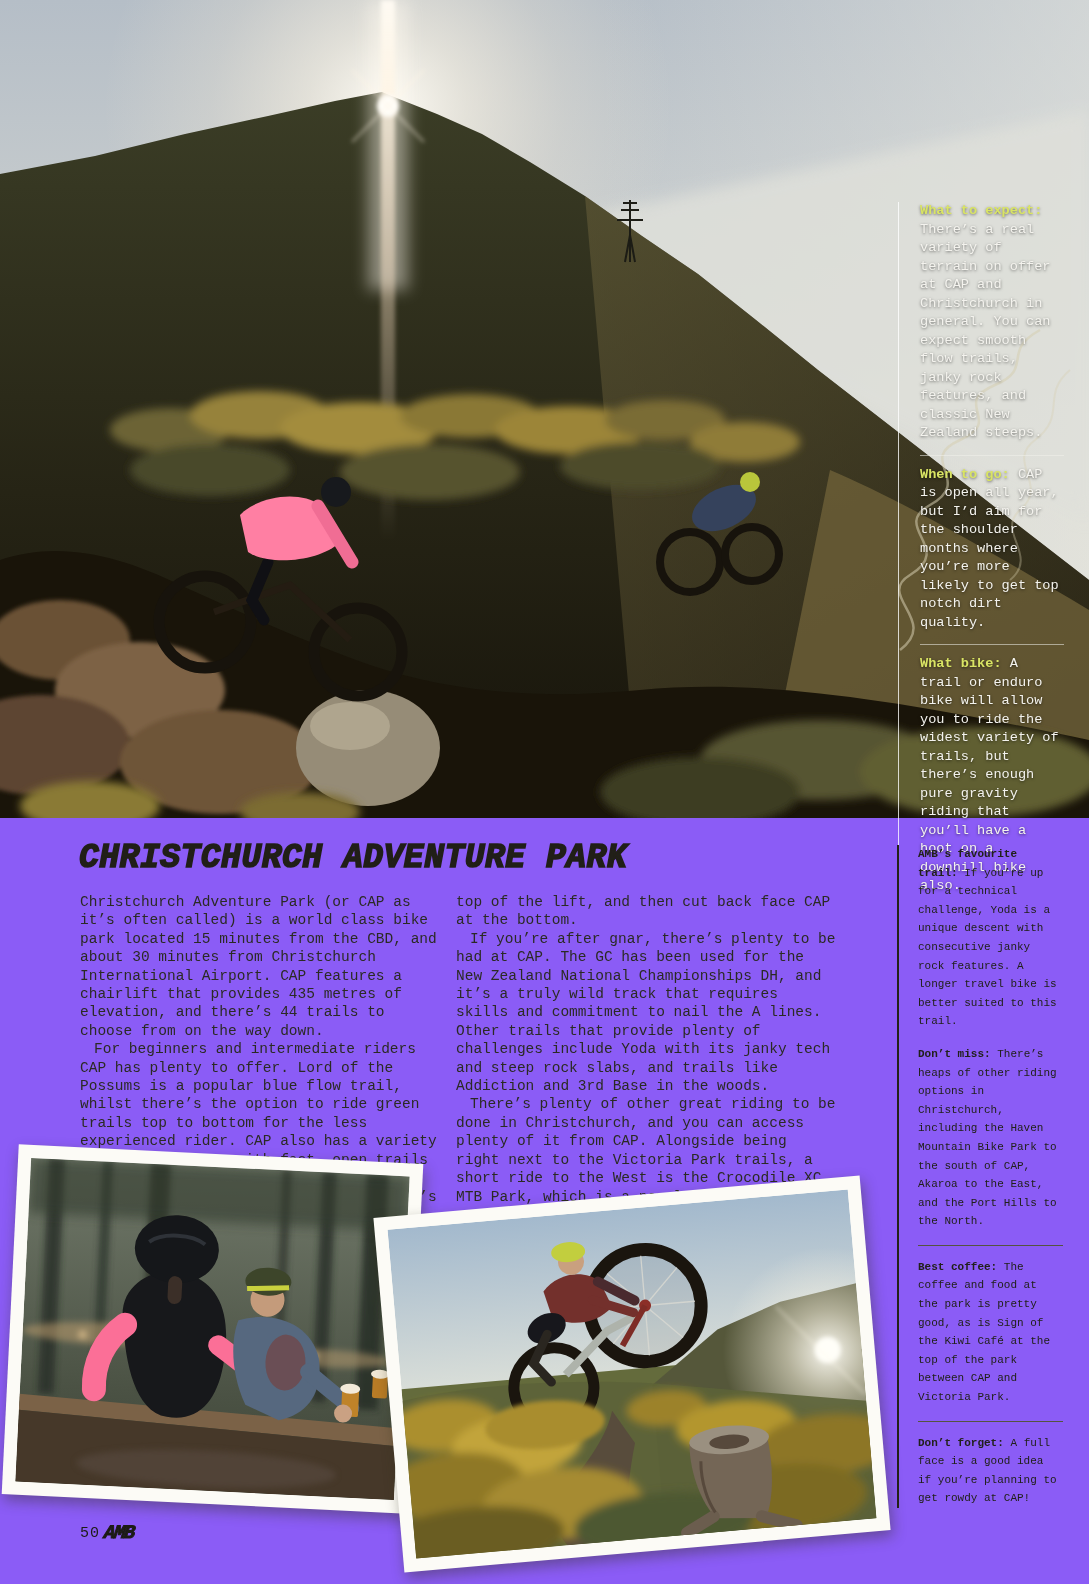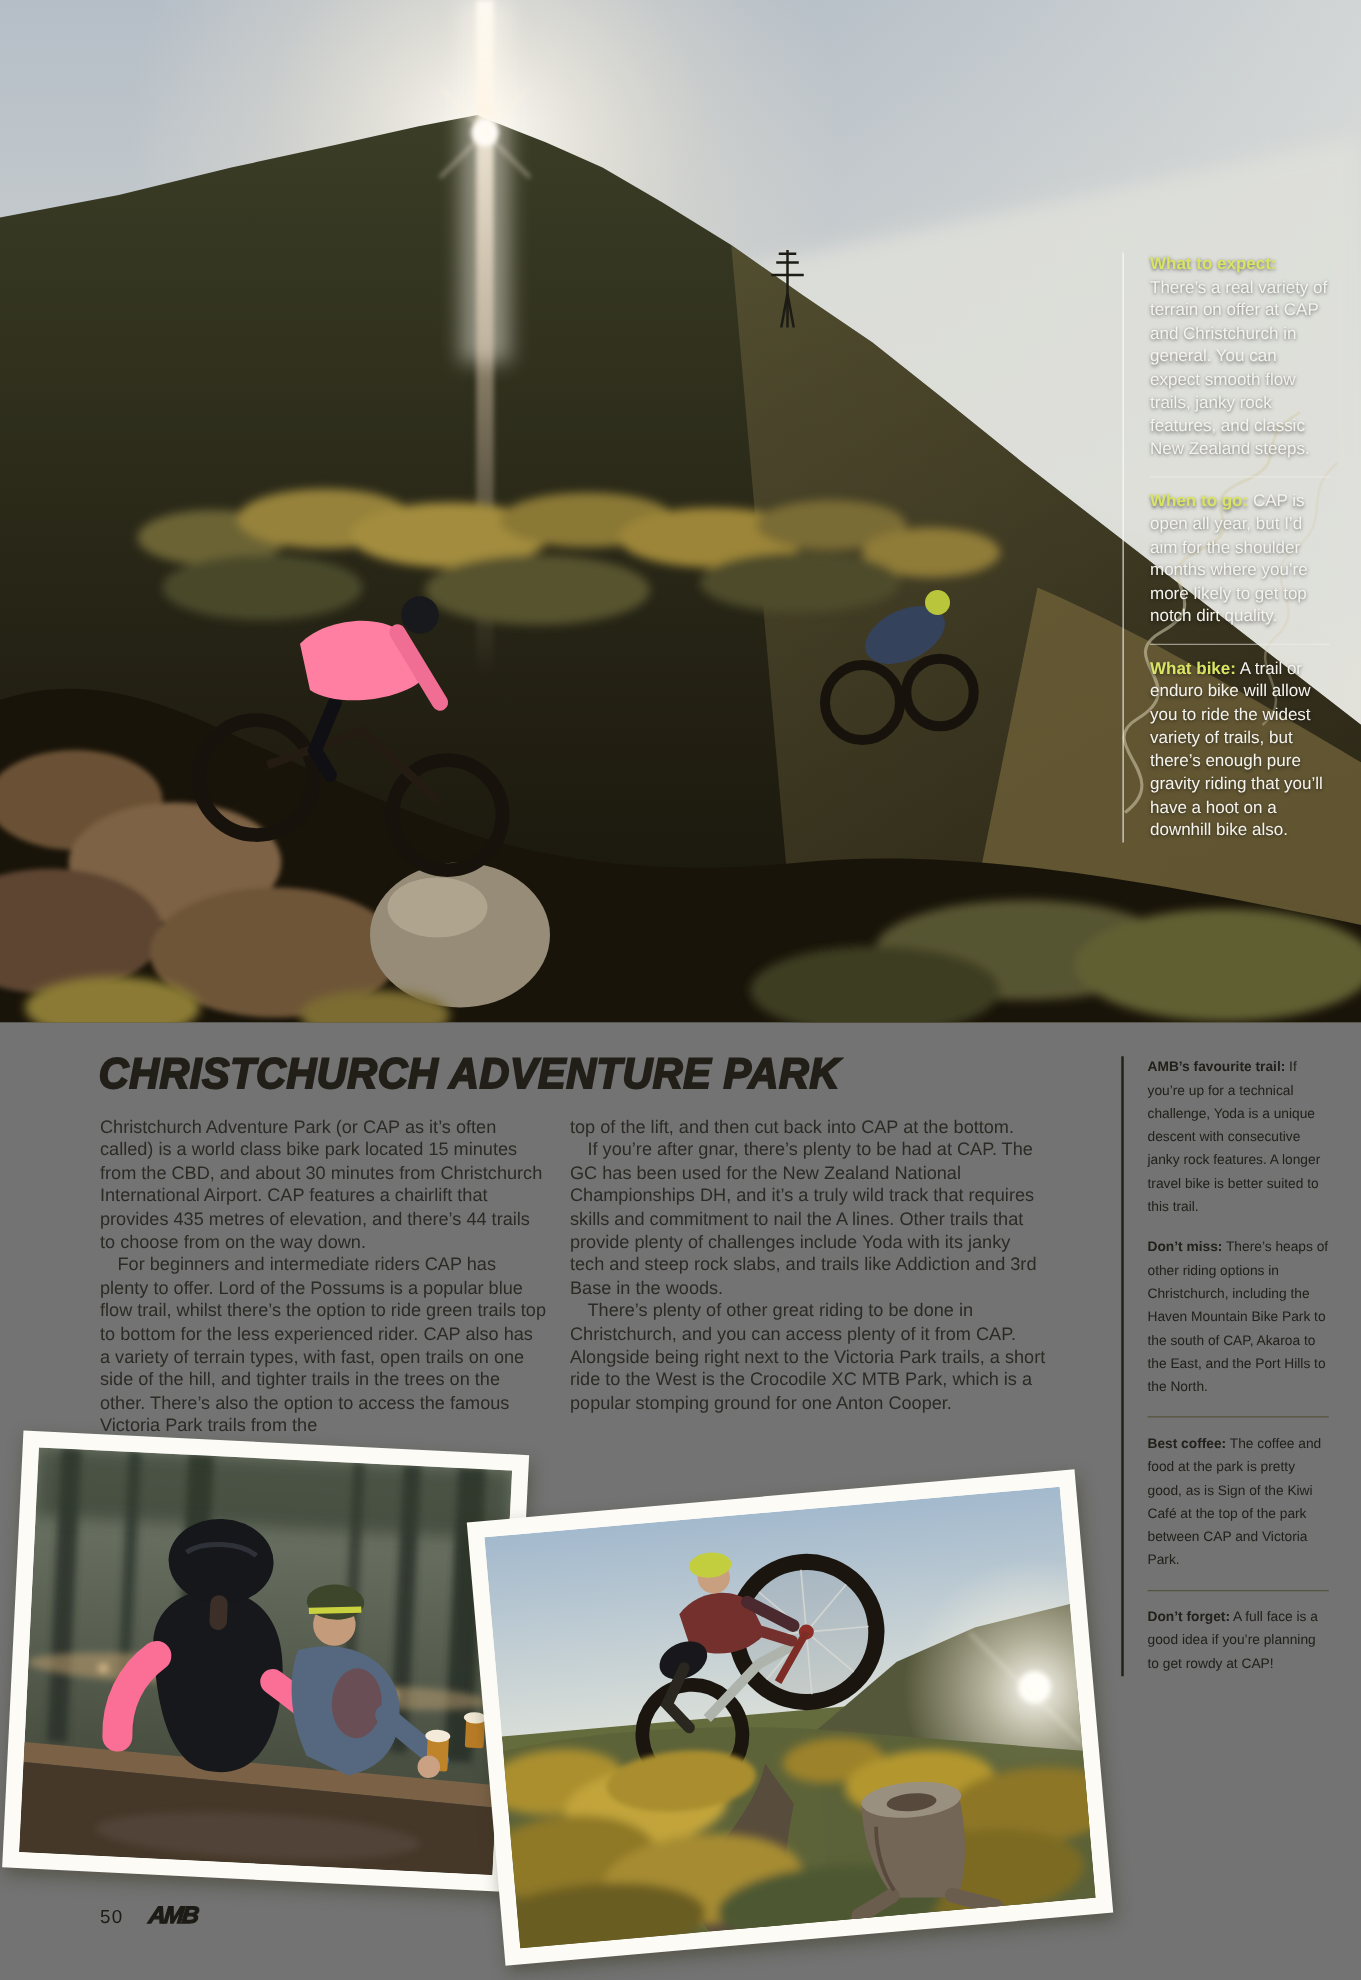--- a/index.html
+++ b/index.html
@@ -1,20 +1,20 @@
 <!DOCTYPE html>
 <html><head>
 <meta charset="utf-8">
 <style>
   html,body{margin:0;padding:0;}
   body{background:#888;}
   .page{
     position:relative;width:1089px;height:1584px;margin:0 auto;
-    background:#737373;overflow:hidden;
-    font-family:Liberation Sans, sans-serif;color:#26241e;
+    background:#8b5cf6;overflow:hidden;
+    font-family:Liberation Mono, monospace;color:#26241e;
   }
   
   .hero{position:absolute;left:0;top:0;width:1089px;height:818px;}
   .hero svg{display:block;}
   .hero-panel{
     position:absolute;left:898px;top:202px;width:166px;
     border-left:1px solid rgba(255,255,255,.78);
     padding-left:21px;box-sizing:border-box;
     color:#f4f3ee;font-size:13.6px;line-height:18.5px;
     text-shadow:0 1px 3px rgba(0,0,0,.55);
@@ -52,21 +52,21 @@
   
   .polaroid{
     position:absolute;background:#fcfbf6;padding:13px;
     box-shadow:2px 6px 14px rgba(45,45,20,.4);
   }
   .polaroid svg{display:block;}
   .photo-left{left:10px;top:1154px;transform:rotate(2.8deg);z-index:2;}
   .photo-right{left:388px;top:1196px;transform:rotate(-5deg);z-index:3;}
   
   .footer{
-    position:absolute;left:80px;top:1522px;display:flex;align-items:center;gap:20px;
+    position:absolute;left:80px;top:1522px;display:flex;align-items:center;gap:4px;
     color:#1c1b15;z-index:4;
   }
   .page-number{font-size:15px;letter-spacing:1px;}
   .amb-logo{
     font-size:19px;font-weight:900;font-style:italic;letter-spacing:-1.5px;
     -webkit-text-stroke:1px #1c1b15;transform:skewX(-6deg);
   }
 </style>
 </head>
 <body>
@@ -210,21 +210,21 @@
   </div>
 
   <h1 class="article-title">CHRISTCHURCH ADVENTURE PARK</h1>
 
   <div class="cols">
     <div class="col-left">
       <p>Christchurch Adventure Park (or CAP as it’s often called) is a world class bike park located 15 minutes from the CBD, and about 30 minutes from Christchurch International Airport. CAP features a chairlift that provides 435 metres of elevation, and there’s 44 trails to choose from on the way down.</p>
       <p class="indent">For beginners and intermediate riders CAP has plenty to offer. Lord of the Possums is a popular blue flow trail, whilst there’s the option to ride green trails top to bottom for the less experienced rider. CAP also has a variety of terrain types, with fast, open trails on one side of the hill, and tighter trails in the trees on the other. There’s also the option to access the famous Victoria Park trails from the</p>
     </div>
     <div class="col-right">
-      <p>top of the lift, and then cut back into CAP at the bottom.</p>
+      <p>top of the lift, and then cut back face CAP at the bottom.</p>
       <p class="indent">If you’re after gnar, there’s plenty to be had at CAP. The GC has been used for the New Zealand National Championships DH, and it’s a truly wild track that requires skills and commitment to nail the A lines. Other trails that provide plenty of challenges include Yoda with its janky tech and steep rock slabs, and trails like Addiction and 3rd Base in the woods.</p>
       <p class="indent">There’s plenty of other great riding to be done in Christchurch, and you can access plenty of it from CAP. Alongside being right next to the Victoria Park trails, a short ride to the West is the Crocodile XC MTB Park, which is a popular stomping ground for one Anton Cooper.</p>
     </div>
   </div>
 
   <aside class="fact-sidebar">
     <div class="fact-item">
       <span class="lbl">AMB’s favourite trail:</span> <span>If you’re up for a technical challenge, Yoda is a unique descent with consecutive janky rock features. A longer travel bike is better suited to this trail.</span>
     </div>
     <div class="fact-item">

